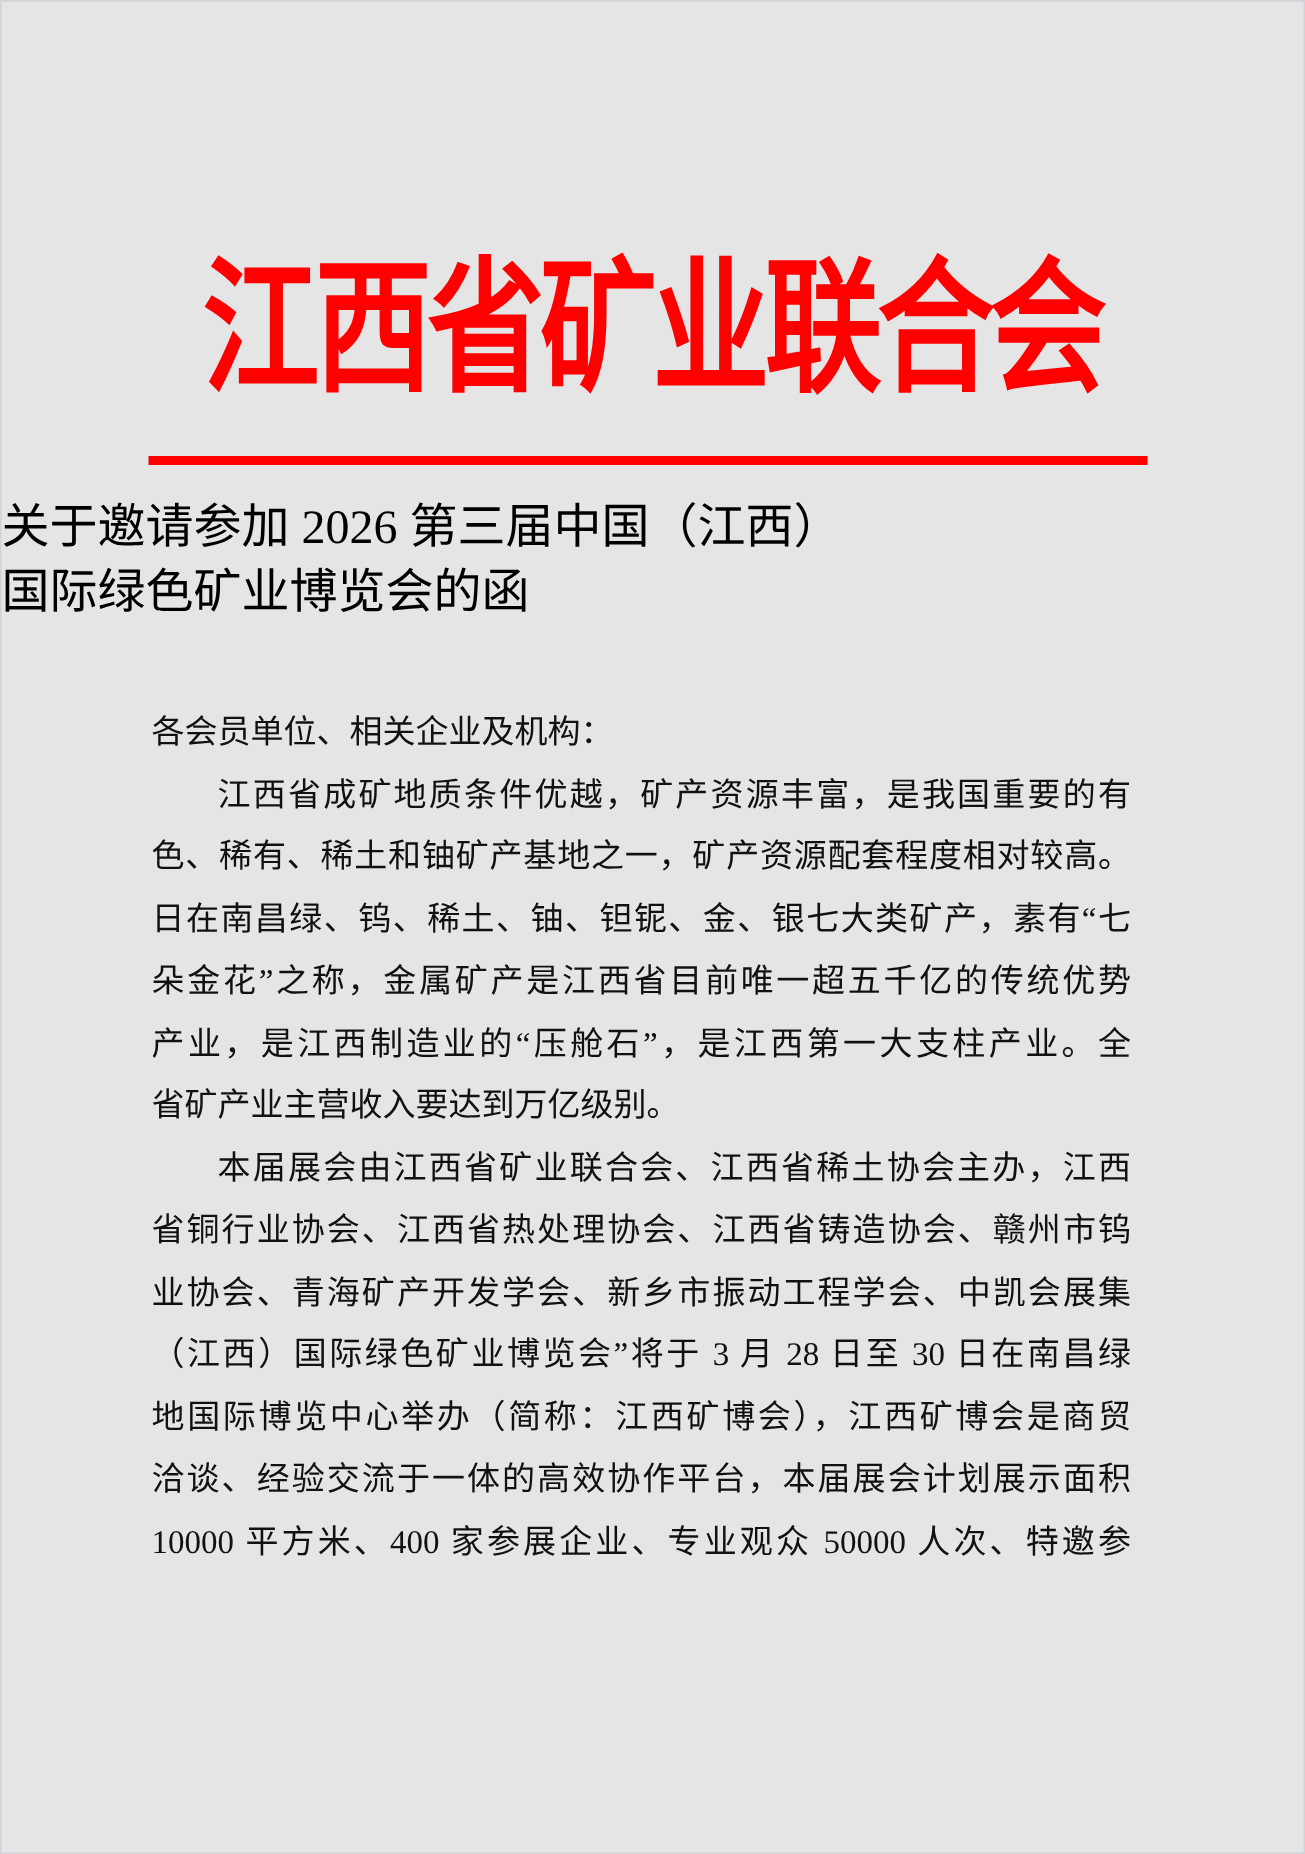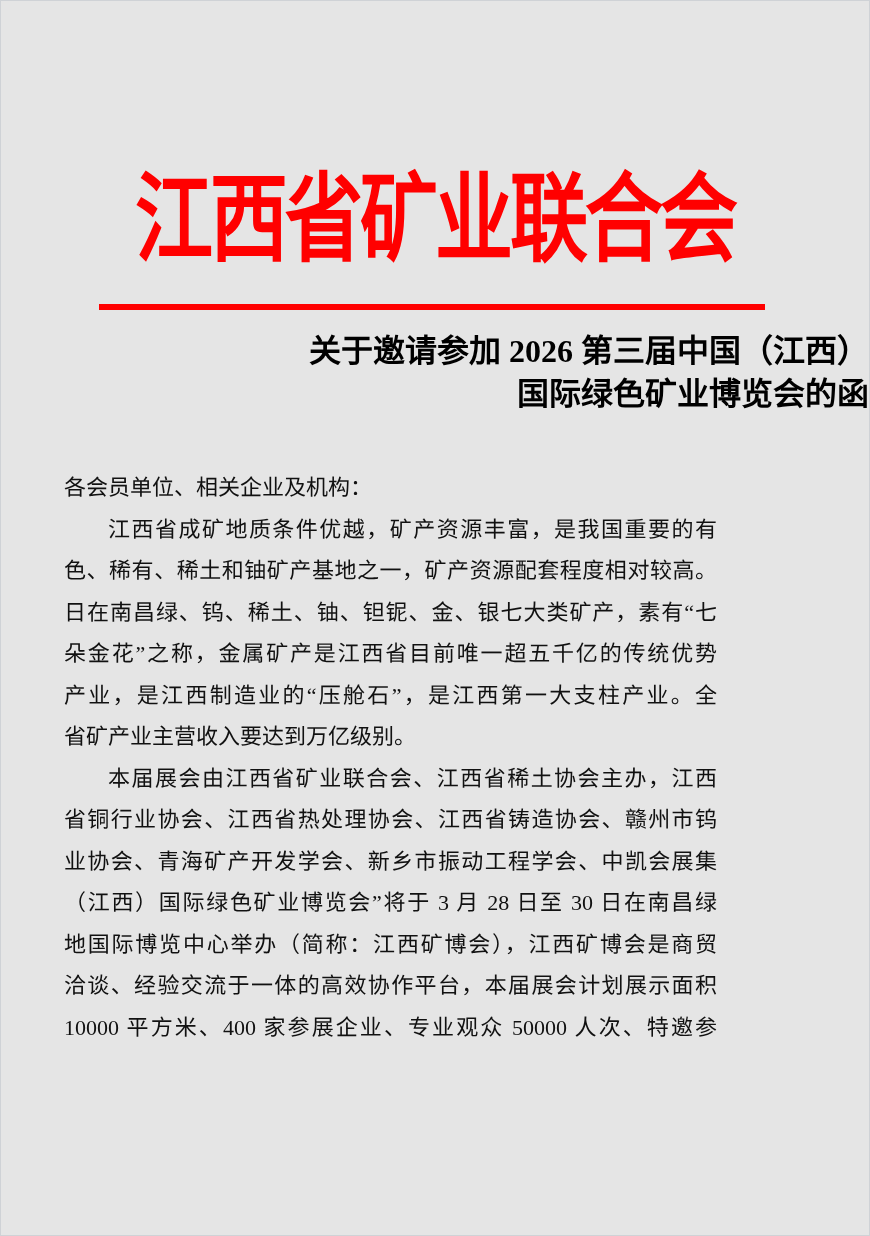--- a/index.html
+++ b/index.html
@@ -34,30 +34,30 @@
   
   .red-rule {
     margin: 45px 0 0 98px;
     width: 666px;
     height: 6px;
     background: #ff0000;
   }
   
   .doc-title {
     margin: 20px 0 0 0;
-    text-align: right;
+    text-align: left;
     font-size: 32px;
-    font-weight: bold;
+    font-weight: normal;
     line-height: 43px;
     color: #000000;
   }
   .t-line { display: block; }
   
   .body-text {
-    margin: 51px 0 0 63px;
+    margin: 51px 0 0 100px;
     width: 653px;
     font-size: 22px;
     color: #111111;
   }
   .line {
     height: 41.5px;
     line-height: 41.5px;
     overflow: hidden;
     text-align: justify;
     text-align-last: justify;

